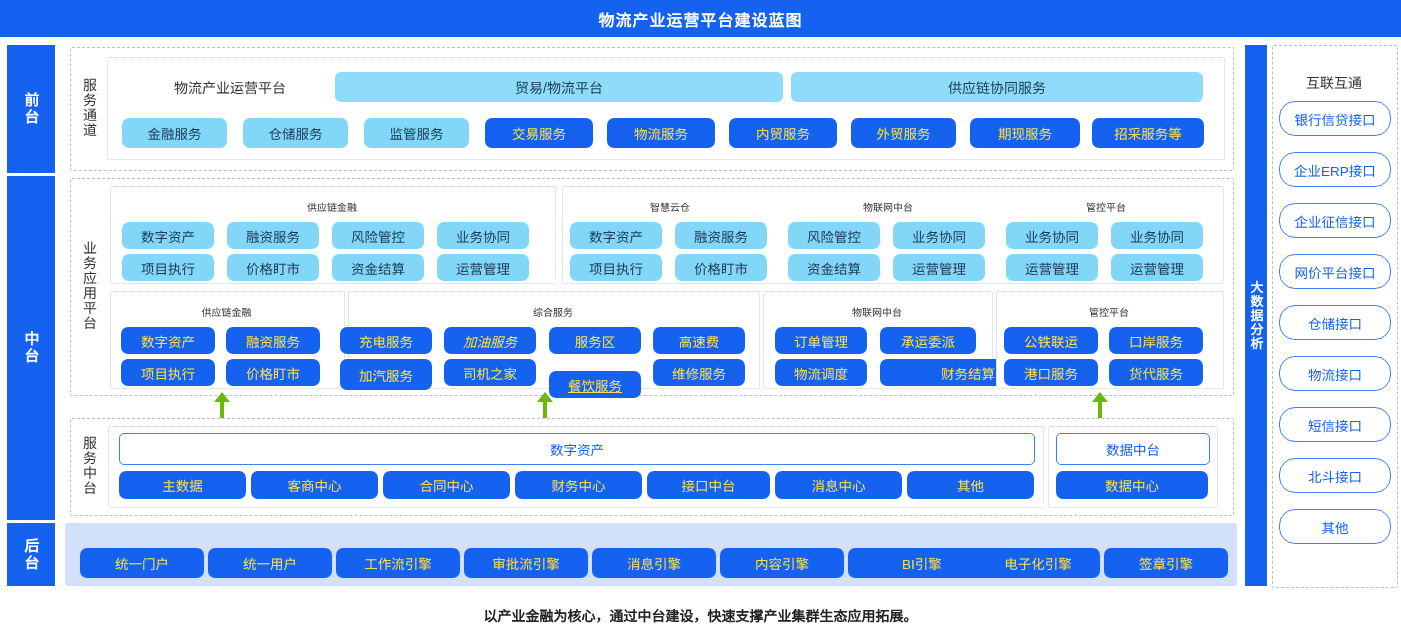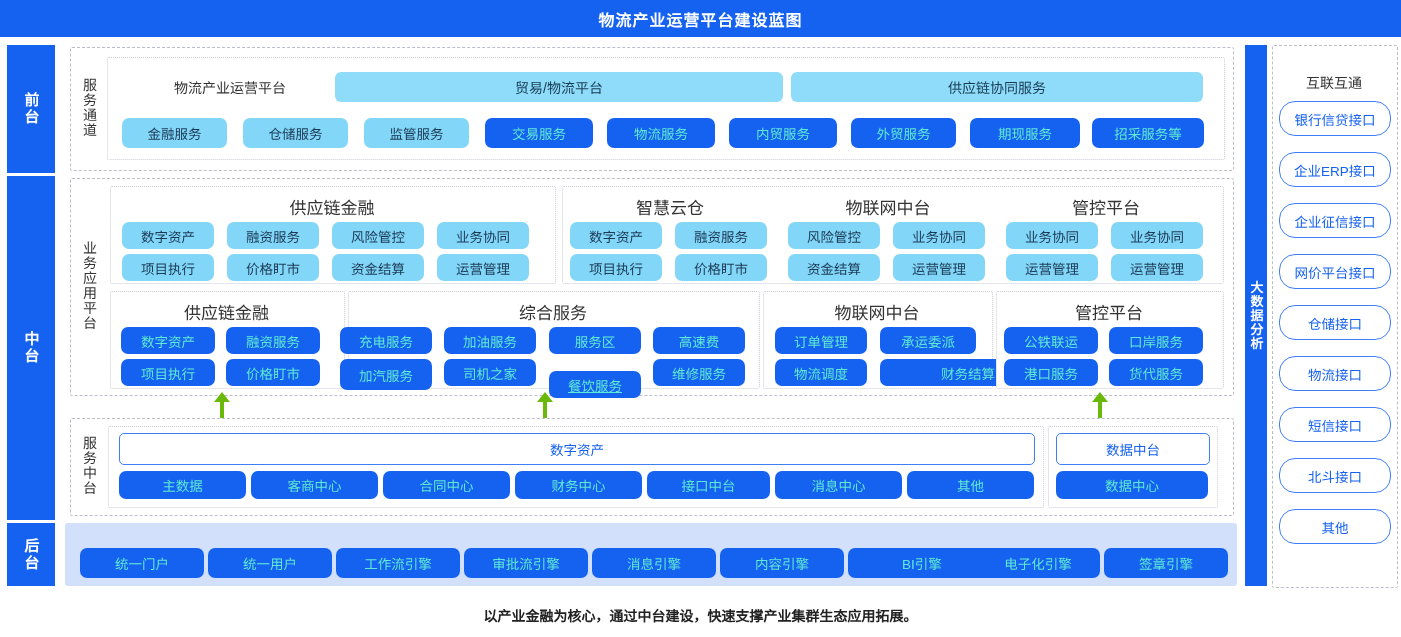--- a/index.html
+++ b/index.html
@@ -49,35 +49,35 @@
     writing-mode:vertical-rl;text-orientation:upright;
     font-size:14px;color:#333;letter-spacing:1px;
     display:flex;align-items:center;justify-content:center;
   }
 
   
   .pill{
     position:absolute;display:flex;align-items:center;justify-content:center;
     border-radius:7px;font-size:13.5px;white-space:nowrap;
   }
-  .pill-blue{background:#1662f0;color:#5eead4;}
+  .pill-blue{background:#1662f0;color:#fde047;}
   .pill-light{background:#82d6f8;color:#1b3a55;}
   .pill-outline{background:#fff;color:#1662f0;border:1.3px solid #3f7ff5;}
   .band-light{
     position:absolute;background:#8fdcfa;border-radius:6px;
     display:flex;align-items:center;justify-content:center;
     font-size:14px;color:#173b52;
   }
   .plain-text{
     position:absolute;display:flex;align-items:center;justify-content:center;
     font-size:14px;color:#333;white-space:nowrap;
   }
   .group-title{
     position:absolute;display:flex;align-items:center;justify-content:center;
-    font-size:17px;color:#333;white-space:nowrap;
+    font-size:10px;color:#333;white-space:nowrap;
   }
 
   
   .back-band{
     position:absolute;left:65px;top:523px;width:1172px;height:63px;
     background:#d3e0fb;border-radius:3px;
   }
 
   
   .rightcol{
@@ -173,21 +173,21 @@
 <div class="dot-box" style="left:110px;top:291px;width:233px;height:96px;"></div>
 <div class="group-title" style="left:110px;top:301px;width:233px;height:20px;">供应链金融</div>
 <div class="pill pill-blue" style="left:121px;top:327px;width:94px;height:27px;">数字资产</div>
 <div class="pill pill-blue" style="left:226px;top:327px;width:94px;height:27px;">融资服务</div>
 <div class="pill pill-blue" style="left:121px;top:359px;width:94px;height:27px;">项目执行</div>
 <div class="pill pill-blue" style="left:226px;top:359px;width:94px;height:27px;">价格盯市</div>
 
 <div class="dot-box" style="left:348px;top:291px;width:410px;height:96px;"></div>
 <div class="group-title" style="left:348px;top:301px;width:410px;height:20px;">综合服务</div>
 <div class="pill pill-blue" style="left:340px;top:327px;width:92px;height:27px;">充电服务</div>
-<div class="pill pill-blue" style="left:444px;top:327px;width:92px;height:27px;">加油服务</div>
+<div class="pill pill-blue" style="left:444px;top:327px;width:92px;height:27px;font-style:italic;">加油服务</div>
 <div class="pill pill-blue" style="left:549px;top:327px;width:92px;height:27px;">服务区</div>
 <div class="pill pill-blue" style="left:653px;top:327px;width:92px;height:27px;">高速费</div>
 <div class="pill pill-blue" style="left:340px;top:359px;width:92px;height:31px;">加汽服务</div>
 <div class="pill pill-blue" style="left:444px;top:359px;width:92px;height:27px;">司机之家</div>
 <div class="pill pill-blue" style="left:549px;top:371px;width:92px;height:27px;text-decoration:underline;">餐饮服务</div>
 <div class="pill pill-blue" style="left:653px;top:359px;width:92px;height:27px;">维修服务</div>
 
 <div class="dot-box" style="left:763px;top:291px;width:228px;height:96px;"></div>
 <div class="group-title" style="left:763px;top:301px;width:228px;height:20px;">物联网中台</div>
 <div class="pill pill-blue" style="left:775px;top:327px;width:92px;height:27px;">订单管理</div>

